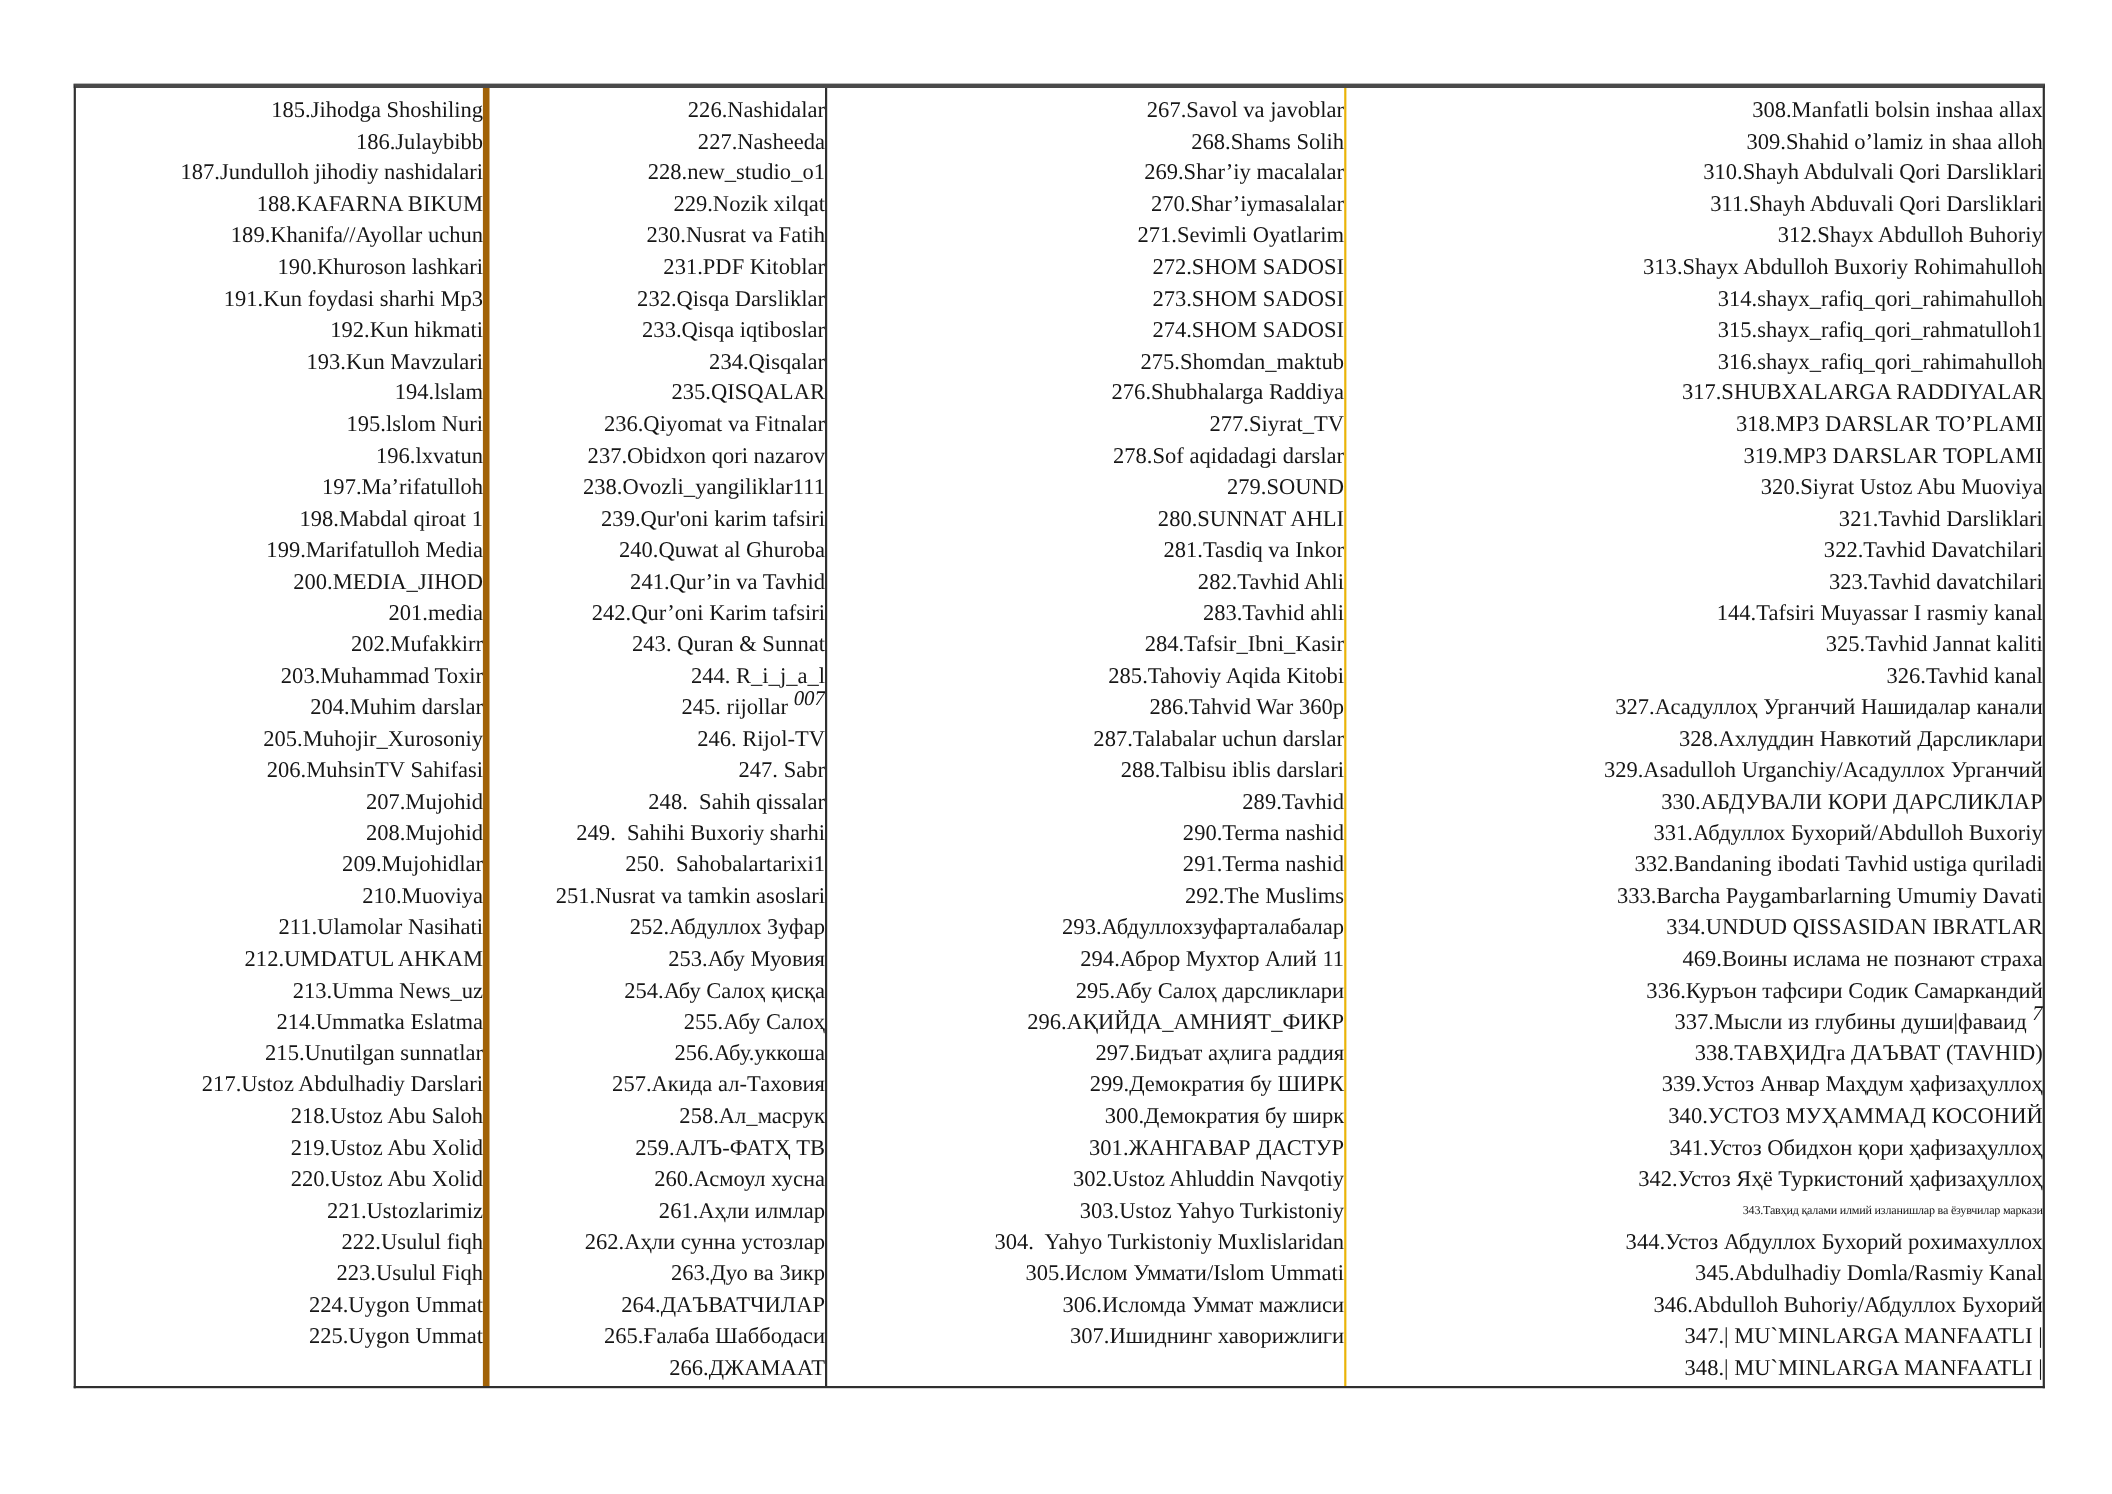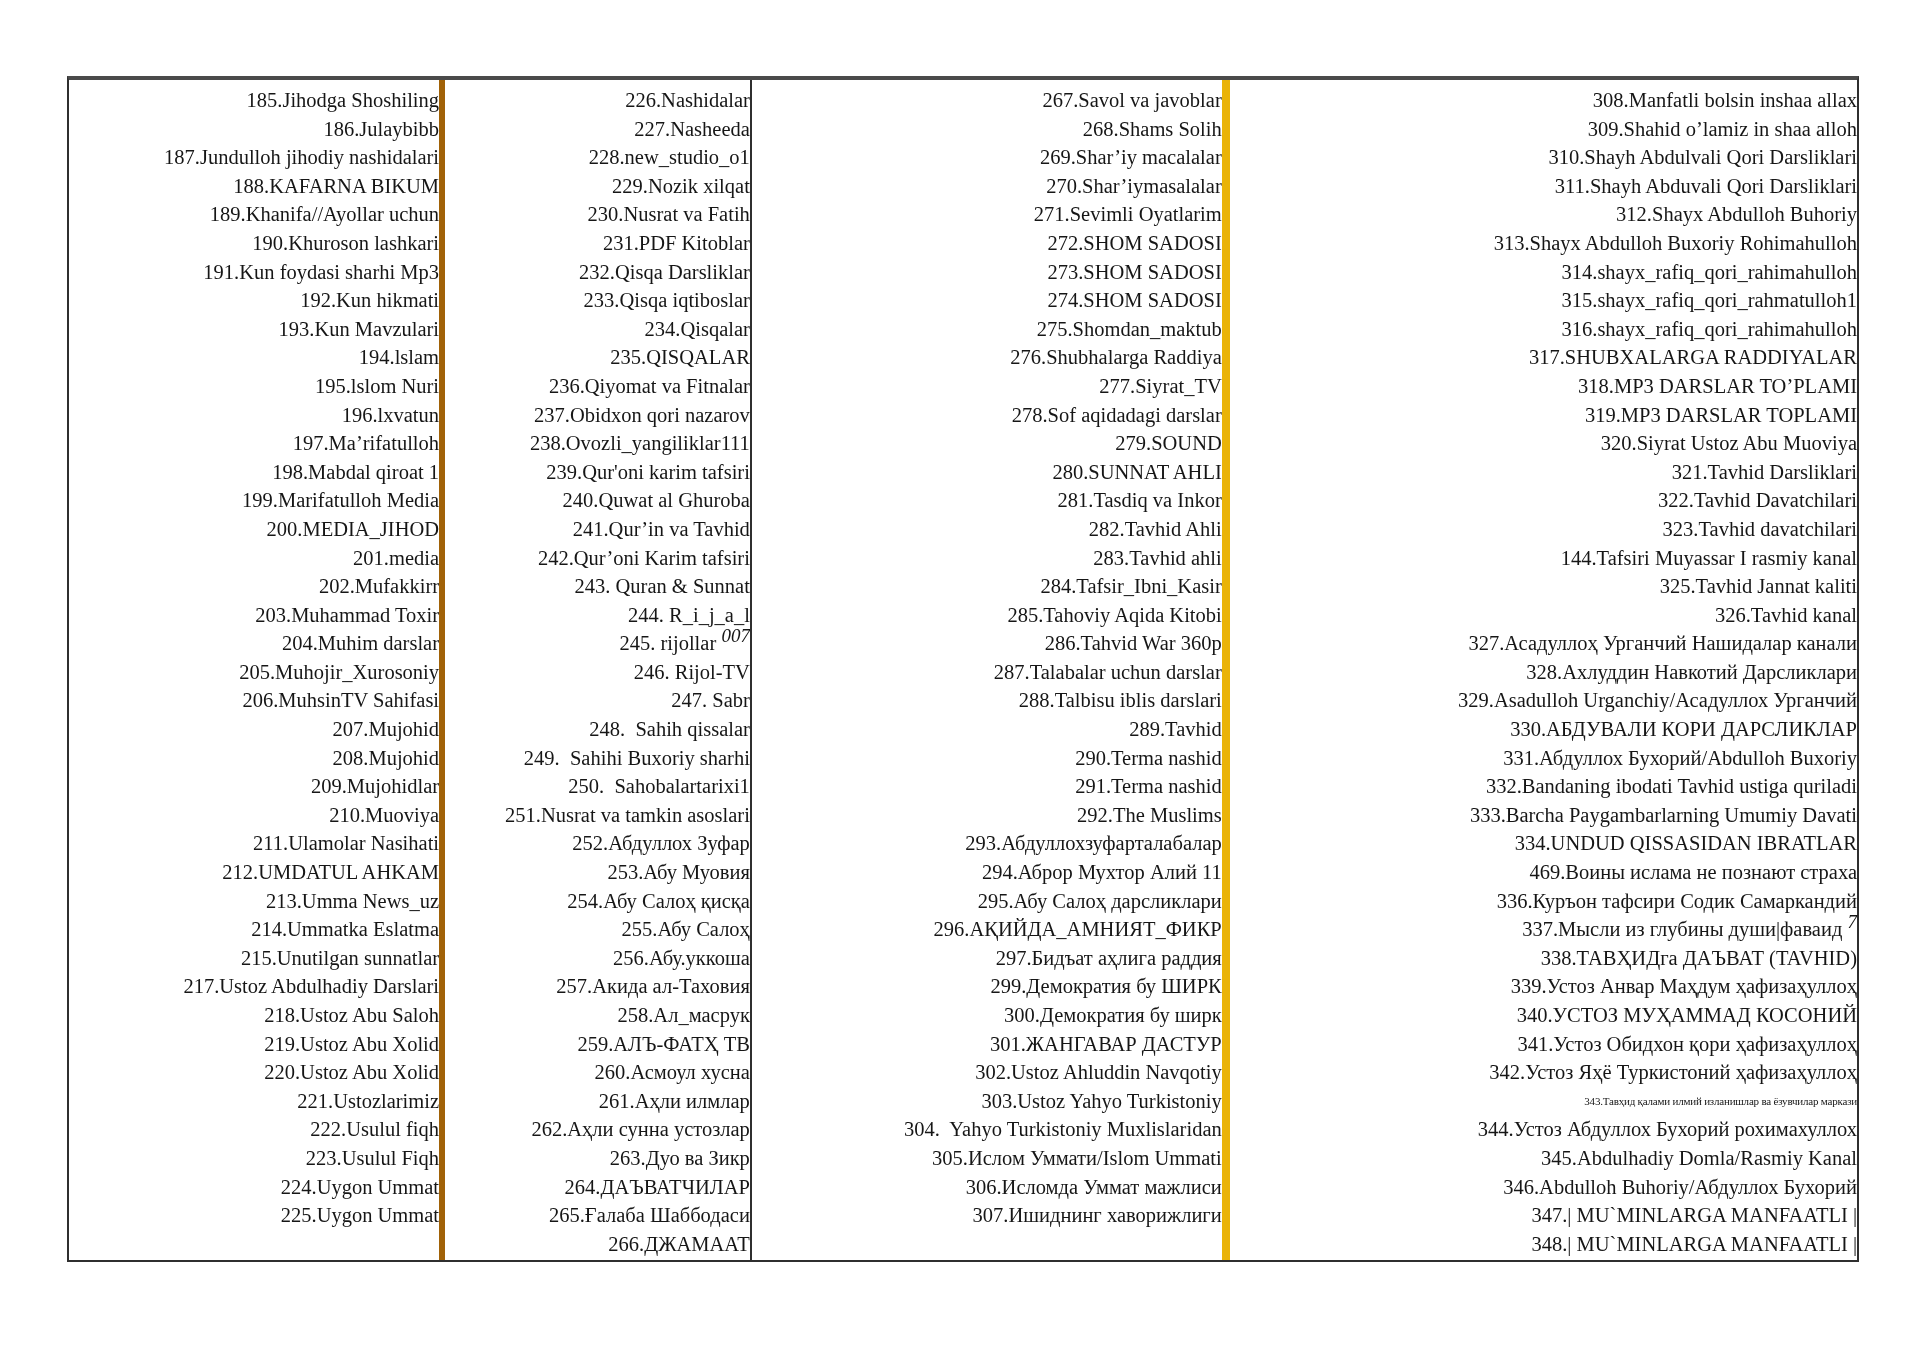--- a/index.html
+++ b/index.html
@@ -4,21 +4,21 @@
 <style>
   html,body{margin:0;padding:0;background:#ffffff;}
   .page{position:relative;width:1920px;height:1358px;background:#ffffff;overflow:hidden;
         font-family:"Liberation Serif","DejaVu Serif",serif;color:#161616;}
   .list-table{position:absolute;left:67px;top:76px;width:1792px;height:1186px;box-sizing:border-box;
         border:2px solid #2f2f2f;border-top:4px solid #4a4a4a;display:flex;background:#ffffff;}
   .col{box-sizing:border-box;padding:6px 0 12px 15px;overflow:visible;text-align:right;}
   .col-1{width:385px;}
   .col-2{width:323px;border-left:6px solid #a16207;}
   .col-3{width:491px;border-left:2px solid #2f2f2f;}
-  .col-4{width:661px;border-left:8px solid #eab308;}
+  .col-4{width:661px;border-left:2px solid #eab308;}
   .row{height:28.6px;line-height:28.6px;font-size:20.5px;white-space:pre;}
   .num{display:inline-block;width:63px;}
   .row.small{font-size:11px;letter-spacing:-0.2px;}
   .sup{font-size:19px;vertical-align:super;line-height:0;font-style:italic;}
 </style>
 </head>
 <body>
 
 <div class="page">
   <div class="list-table">

